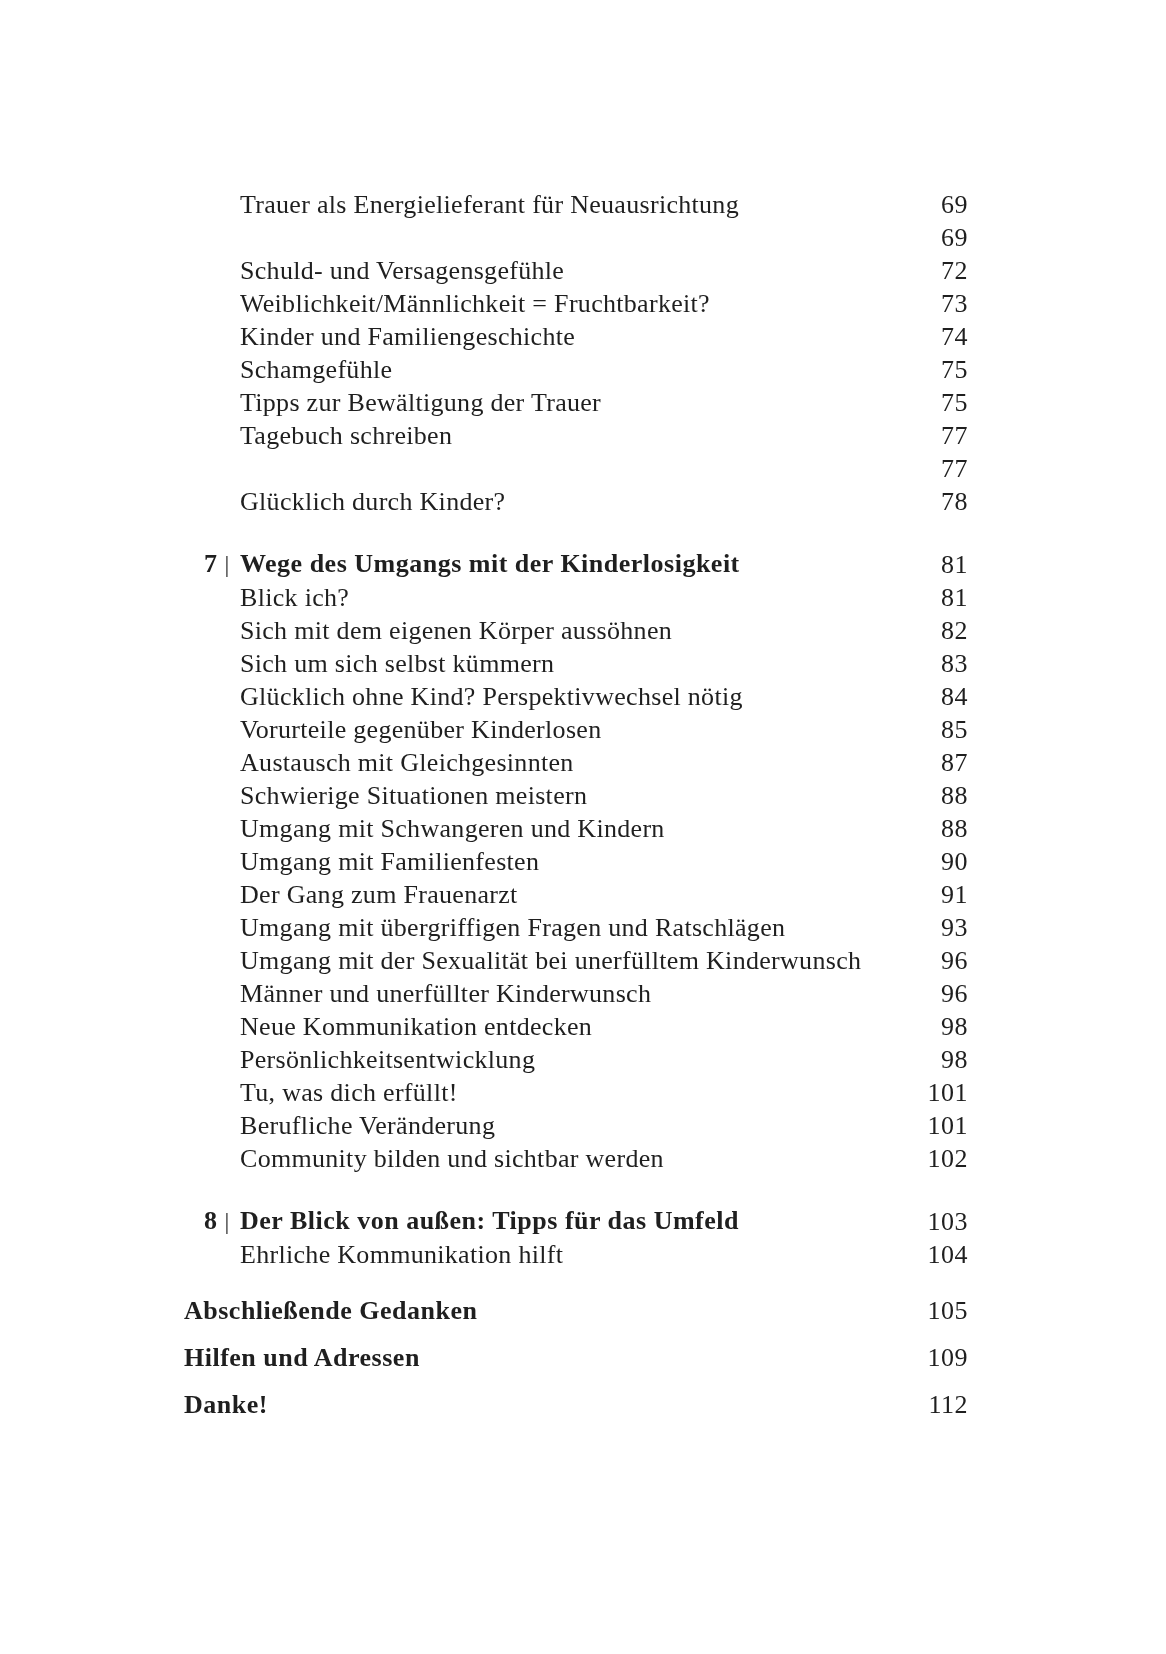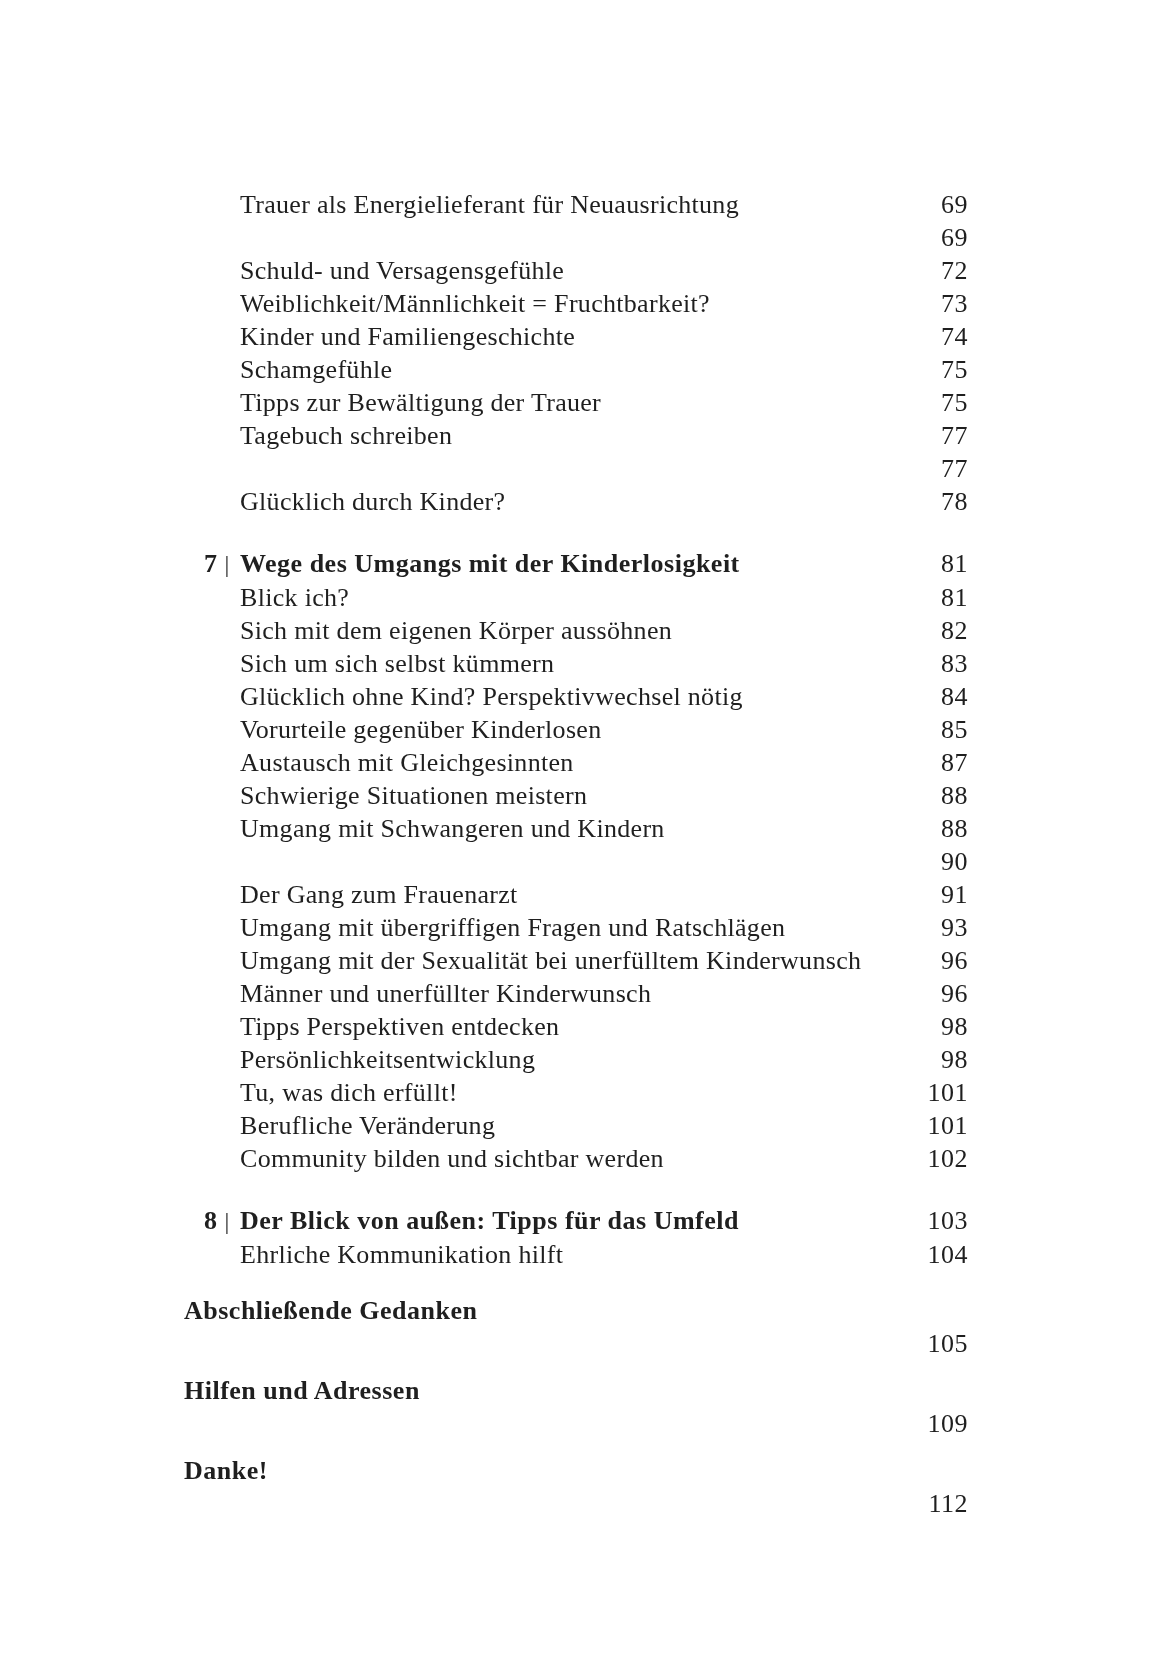--- a/index.html
+++ b/index.html
@@ -18,35 +18,34 @@
     overflow: hidden;
   }
   .toc {
     position: absolute;
     left: 184px;
     top: 188px;
     width: 784px;
   }
   .row {
     display: flex;
-    align-items: flex-start;
+    align-items: center;
     font-size: 26px;
     line-height: 33px;
     letter-spacing: 0.3px;
     white-space: nowrap;
   }
   .row--chapter {
     margin-top: 29px;
     font-weight: bold;
     letter-spacing: 0.5px;
   }
   .row--top {
     font-weight: bold;
     letter-spacing: 0.5px;
-    flex-direction: column;
   }
   .row--sub + .row--top {
     margin-top: 23px;
   }
   .row--top + .row--top {
     margin-top: 14px;
   }
   .row-left {
     display: inline-flex;
     align-items: baseline;
@@ -183,20 +182,23 @@
         </span>
         <span class="row-page">88</span>
       </div>
       <div class="row row--sub">
         <span class="row-left">
           <span class="row-label">Umgang mit Schwangeren und Kindern</span>
         </span>
         <span class="row-page">88</span>
       </div>
       <div class="row row--sub">
+        <span class="row-left">
+          <span class="row-label">Umgang mit Familienfesten</span>
+        </span>
         <span class="row-page">90</span>
       </div>
       <div class="row row--sub">
         <span class="row-left">
           <span class="row-label">Der Gang zum Frauenarzt</span>
         </span>
         <span class="row-page">91</span>
       </div>
       <div class="row row--sub">
         <span class="row-left">
@@ -211,21 +213,21 @@
         <span class="row-page">96</span>
       </div>
       <div class="row row--sub">
         <span class="row-left">
           <span class="row-label">Männer und unerfüllter Kinderwunsch</span>
         </span>
         <span class="row-page">96</span>
       </div>
       <div class="row row--sub">
         <span class="row-left">
-          <span class="row-label">Tipps Perspektiven entdecken</span>
+          <span class="row-label">Neue Kommunikation entdecken</span>
         </span>
         <span class="row-page">98</span>
       </div>
       <div class="row row--sub">
         <span class="row-left">
           <span class="row-label">Persönlichkeitsentwicklung</span>
         </span>
         <span class="row-page">98</span>
       </div>
       <div class="row row--sub">

